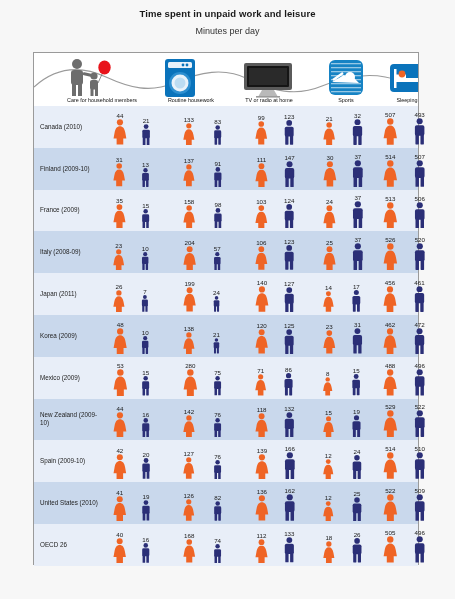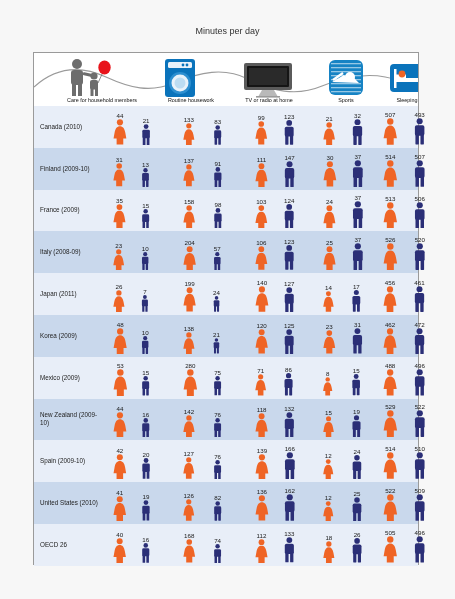--- a/index.html
+++ b/index.html
@@ -84,20 +84,21 @@
   }
   .dl a{
     font-size:8.5px;color:#2b4fa2;text-decoration:underline;
   }
 </style>
 </head>
 <body>
 
 <div class="page">
 
+  <div class="title">Time spent in unpaid work and leisure</div>
   <div class="subtitle">Minutes per day</div>
 
   <div class="panel">
 
     <div class="header">
       <svg class="squiggle" viewBox="0 0 384 48">
         <path d="M0,34 C22,14 46,12 72,24 C96,35 116,40 140,30 C166,19 190,14 214,26
                  C238,38 262,44 288,33 C312,23 340,18 366,28 C374,31 380,34 384,36" fill="none" stroke="#9b9b9b" stroke-width="1.1"></path>
       </svg>
 

